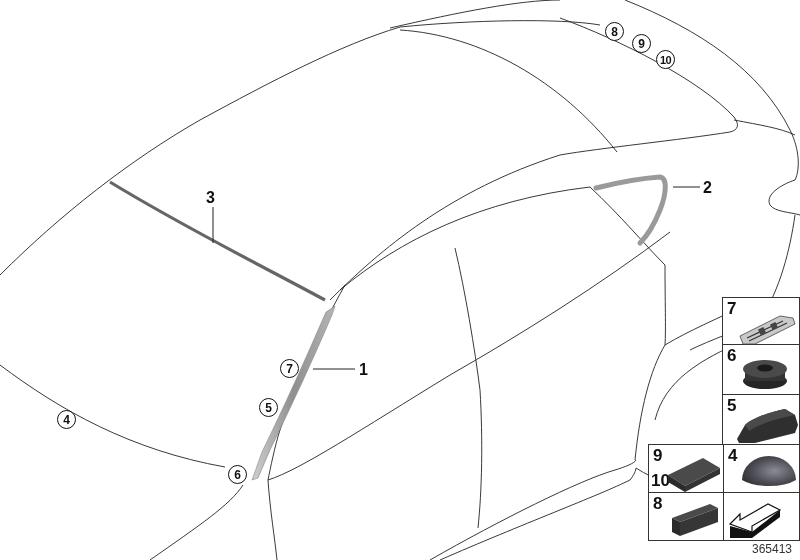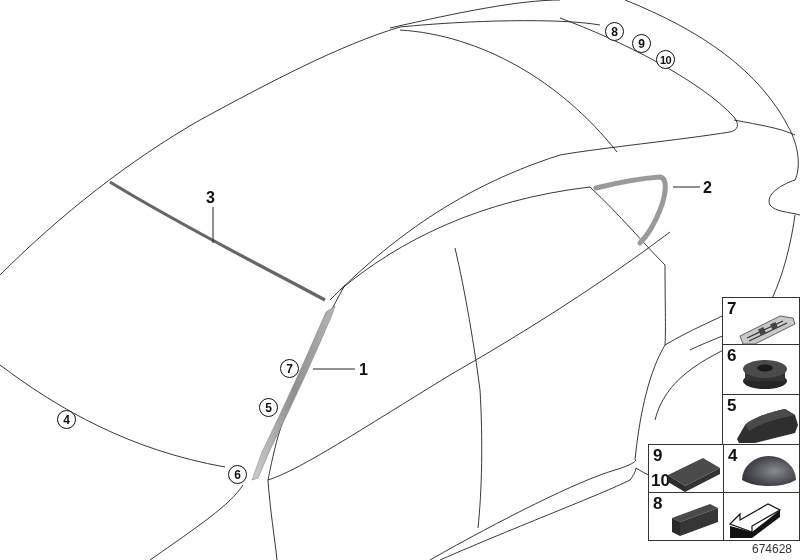--- a/index.html
+++ b/index.html
@@ -189,13 +189,13 @@
     <polygon points="2,18 10,22 10,36 2,32" fill="#2a2a2a"></polygon>
     <polygon points="10,22 48,8 48,22 10,36" fill="#363636"></polygon>
   </g>
   <g transform="translate(728,500)">
     <path d="M2,24 L12,14 L12,20 L40,4 L52,10 L24,26 L24,32 Z" fill="#fff" stroke="#111" stroke-width="1.2"></path>
     <path d="M2,26 L24,32 L24,38 L2,38 Z" fill="#111"></path>
     <path d="M24,32 L52,10 L52,17 L24,38 Z" fill="#111"></path>
   </g>
 </svg>
 
-<div class="diagram-id">674628</div>
+<div class="diagram-id">365413</div>
 
 </body></html>

